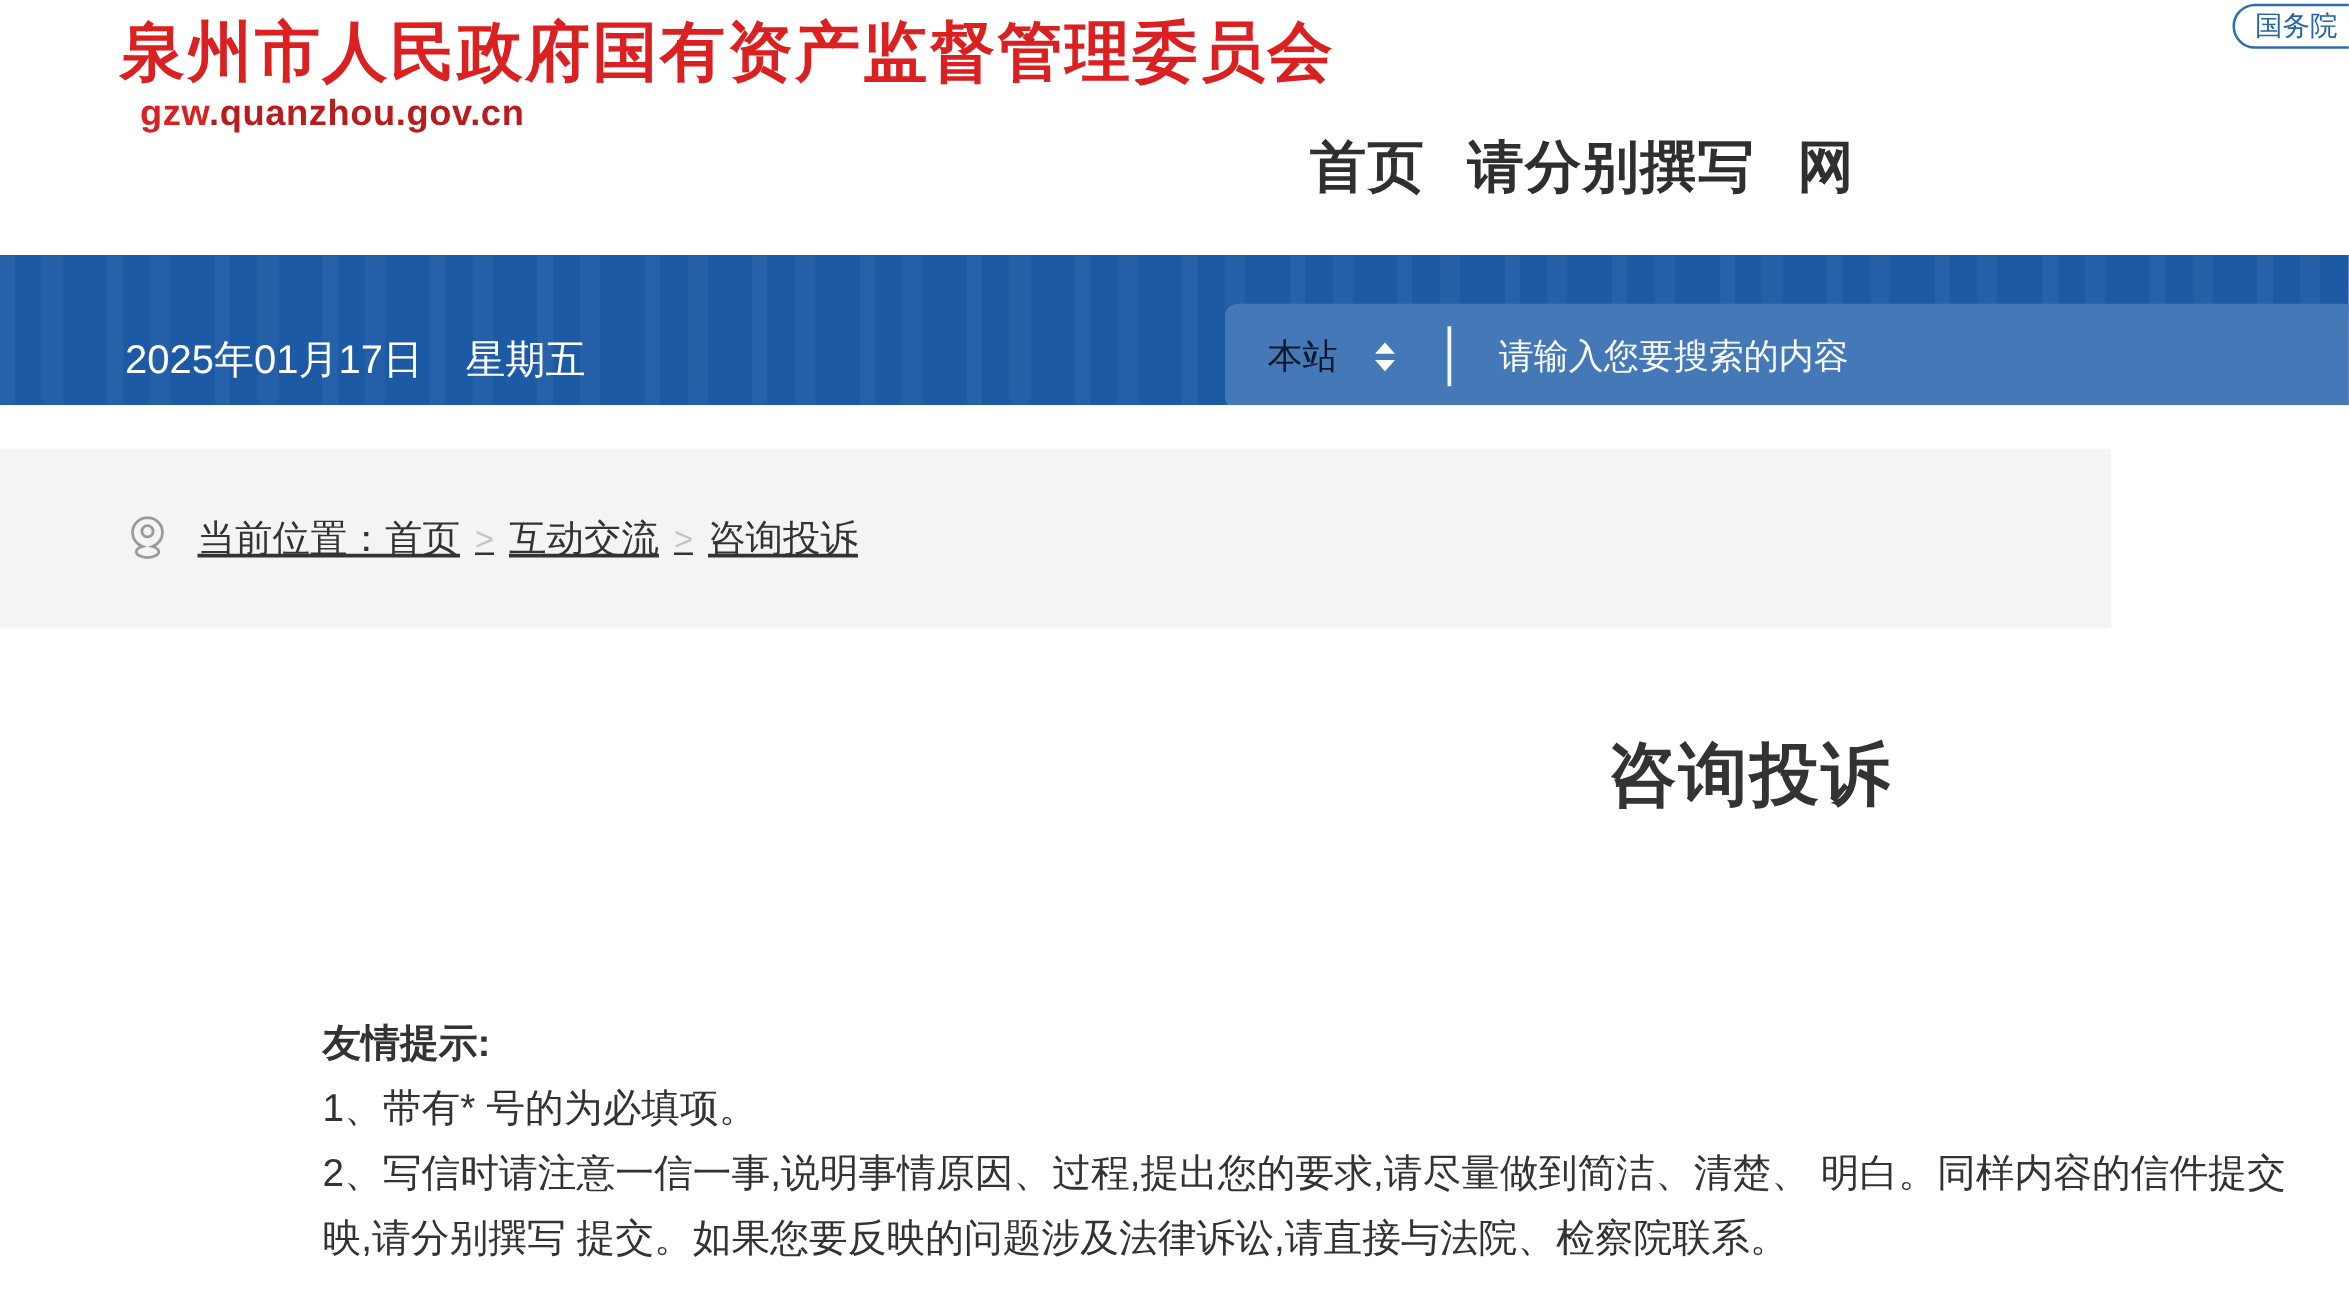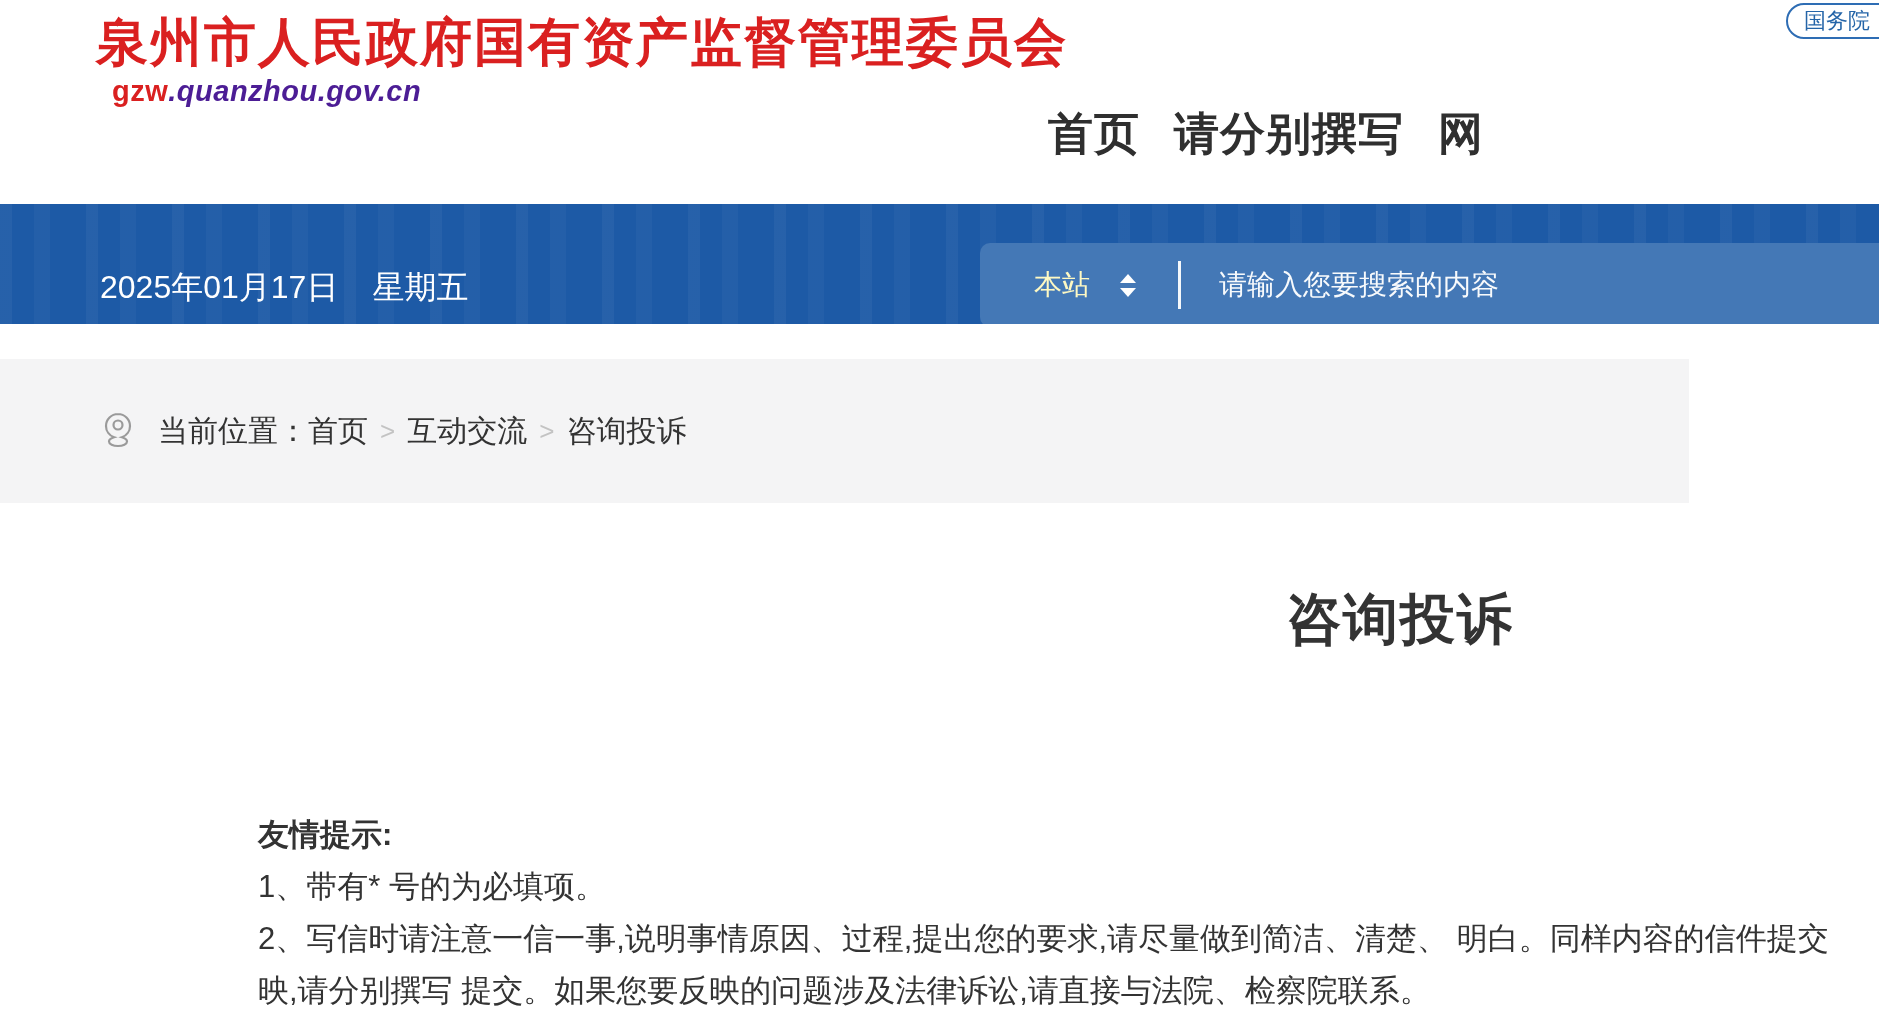--- a/index.html
+++ b/index.html
@@ -9,21 +9,21 @@
   
   .site-header { position: relative; width: 1879px; height: 204px; background: #ffffff; }
   .logo-block { position: absolute; left: 96px; top: 16px; cursor: pointer; }
   .site-title {
     font-family: "Liberation Serif", "DejaVu Serif", serif;
     font-weight: bold; font-size: 52px; line-height: 1.05;
     color: #da2020; letter-spacing: 2px; white-space: nowrap;
   }
   .site-url { margin-top: 4px; margin-left: 16px; font-size: 29px; font-weight: bold; letter-spacing: 0.5px; }
   .site-url .url-red { color: #da2020; }
-  .site-url .url-gray { color: #4c1d95; font-style: italic; }
+  .site-url .url-gray { color: #b91c1c; }
 
   .gov-badge {
     position: absolute; left: 1786px; top: 3px; width: 140px; height: 36px;
     border: 2px solid #2e6db4; border-radius: 18px;
     color: #2565a8; font-size: 22px; line-height: 32px;
     padding-left: 16px; white-space: nowrap; background: #ffffff; cursor: pointer;
   }
 
   .main-nav {
     position: absolute; left: 1048px; top: 104px;
@@ -50,35 +50,35 @@
   }
   .banner-weekday { margin-left: 34px; }
 
   .search-box {
     position: absolute; left: 980px; top: 39px; z-index: 2;
     width: 1000px; height: 84px;
     background: #4478b6; border-radius: 10px;
     display: flex; align-items: center; padding-left: 34px;
   }
   .search-scope { display: flex; align-items: center; gap: 16px; cursor: pointer; }
-  .scope-label { color: #fef9c3; font-size: 28px; margin-left: 20px; }
+  .scope-label { color: #0f172a; font-size: 28px; }
   .sort-arrows { display: flex; flex-direction: column; gap: 5px; margin-left: 14px; }
   .arrow-up { width: 0; height: 0; border-left: 8px solid transparent; border-right: 8px solid transparent; border-bottom: 9px solid #ffffff; }
   .arrow-down { width: 0; height: 0; border-left: 8px solid transparent; border-right: 8px solid transparent; border-top: 9px solid #ffffff; }
   .search-divider { width: 3px; height: 48px; background: rgba(255,255,255,0.95); margin-left: 42px; }
   .search-input {
     margin-left: 38px; flex: 1; background: transparent; border: none; outline: none;
     color: #ffffff; font-size: 28px; font-family: "Liberation Sans", "DejaVu Sans", sans-serif;
   }
   .search-input::placeholder { color: rgba(255,255,255,0.96); opacity: 1; }
 
   
   .breadcrumb-bar {
     position: absolute; left: 0; top: 359px; width: 1689px; height: 144px;
-    background: #f4f4f5; display: flex; align-items: center; padding-left: 102px;
+    background: #f4f4f5; display: flex; align-items: center; padding-left: 102px; text-decoration: underline;
   }
   .pin-icon { width: 32px; height: 40px; margin-right: 24px; flex: 0 0 auto; }
   .crumb-label { font-size: 30px; color: #333333; }
   .crumb-link { font-size: 30px; color: #333333; text-decoration: none; cursor: pointer; }
   .crumb-sep { font-size: 26px; color: #c3c3c3; margin: 0 12px; }
   .crumb-current { font-size: 30px; color: #333333; }
 
   
   .content { position: absolute; left: 0; top: 503px; width: 2800px; background: #ffffff; }
   .page-title {

